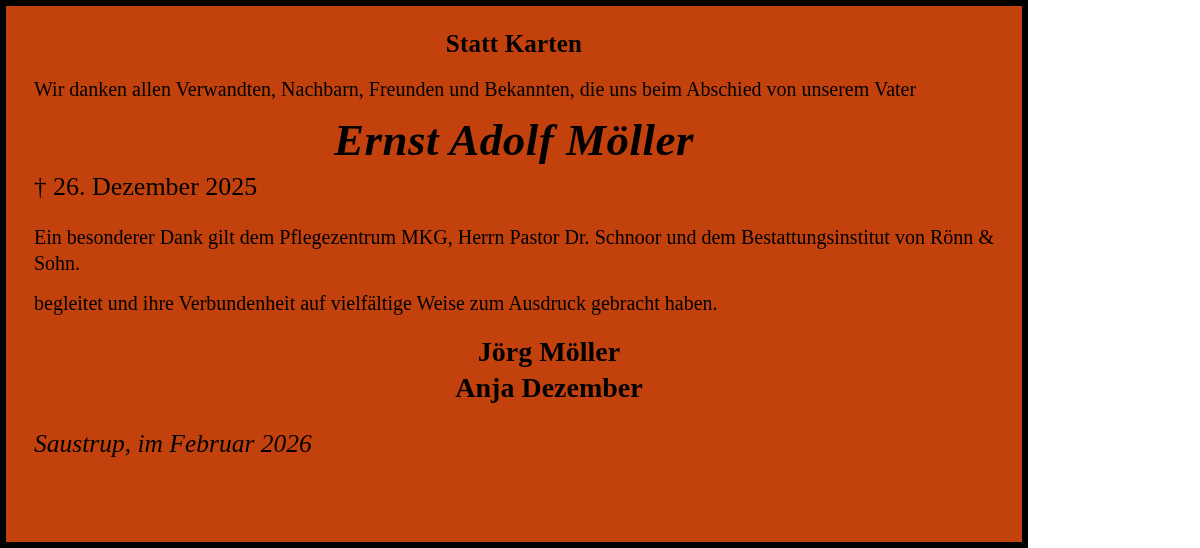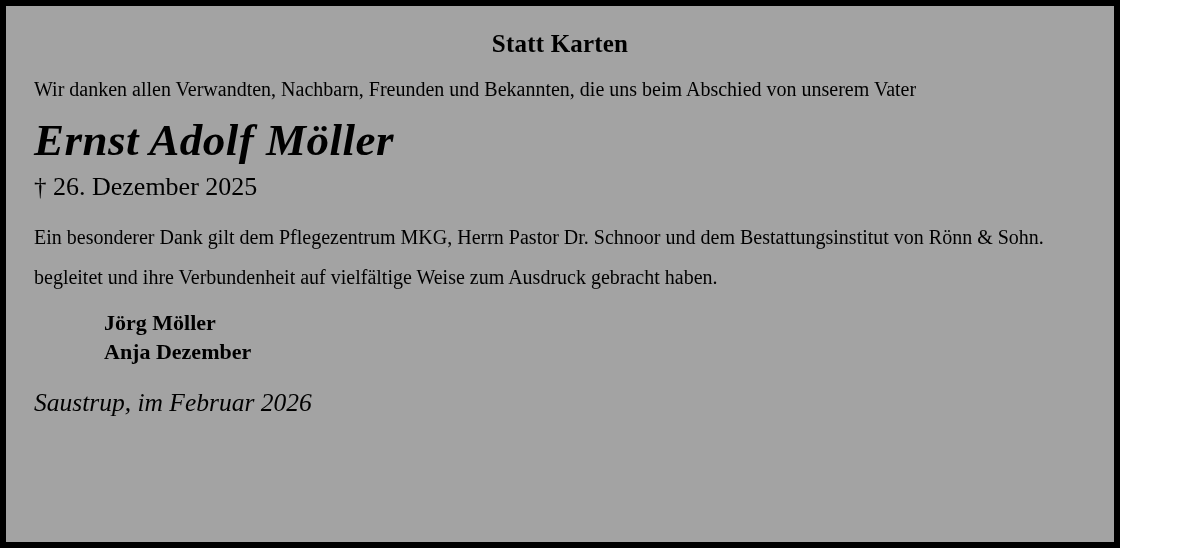--- a/index.html
+++ b/index.html
@@ -9,60 +9,62 @@
   }
   body {
     width: 1200px;
     height: 548px;
     font-family: "Liberation Serif", "DejaVu Serif", serif;
     color: #000000;
     overflow: hidden;
   }
   .notice {
     box-sizing: border-box;
-    width: 1120px;
+    width: 1028px;
     height: 548px;
     border: 6px solid #000000;
-    background: #a3a3a3;
+    background: #c2410c;
     padding: 22px 28px 0 28px;
     display: block;
   }
   .heading {
     text-align: center;
     font-weight: bold;
     font-size: 25px;
     letter-spacing: 0.2px;
     margin: 2px 0 18px 0;
   }
   .para {
     font-size: 20px;
     line-height: 1.30;
     text-align: justify;
     text-justify: inter-word;
     margin: 0 0 14px 0;
   }
   .name {
+    text-align: center;
     font-weight: bold;
     font-style: italic;
     font-size: 45px;
     line-height: 1.1;
     margin: 10px 0 6px 0;
     letter-spacing: 0.5px;
   }
   .date {
     font-size: 26px;
     margin: 0 0 22px 0;
   }
   .cross {
     font-size: 25px;
     vertical-align: baseline;
   }
   .signatures {
+    text-align: center;
     font-weight: bold;
-    font-size: 22px;
+    font-size: 28px;
     line-height: 1.32;
     margin: 18px 0 0 0;
     padding-left: 70px;
   }
   .footer {
     font-size: 25.5px;
     text-align: left;
     margin: 22px 0 0 0;
     font-style: italic;
   }

